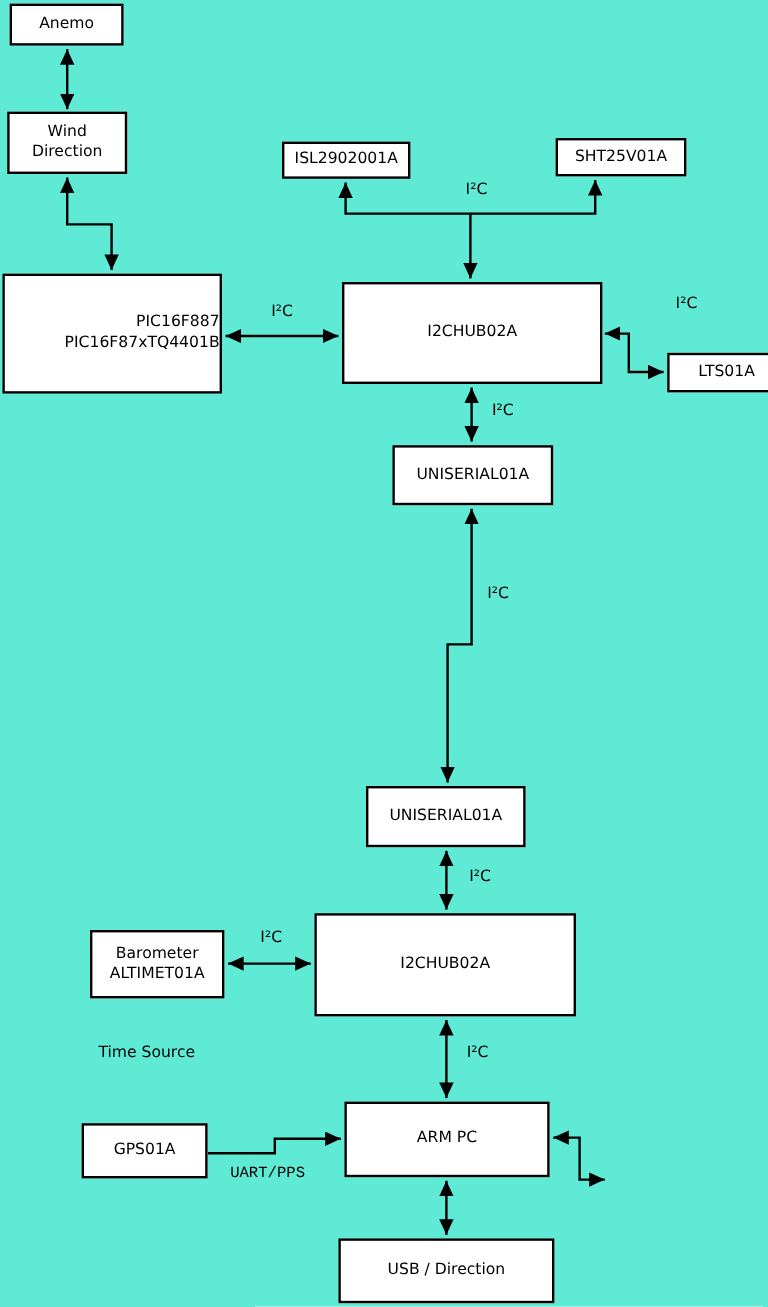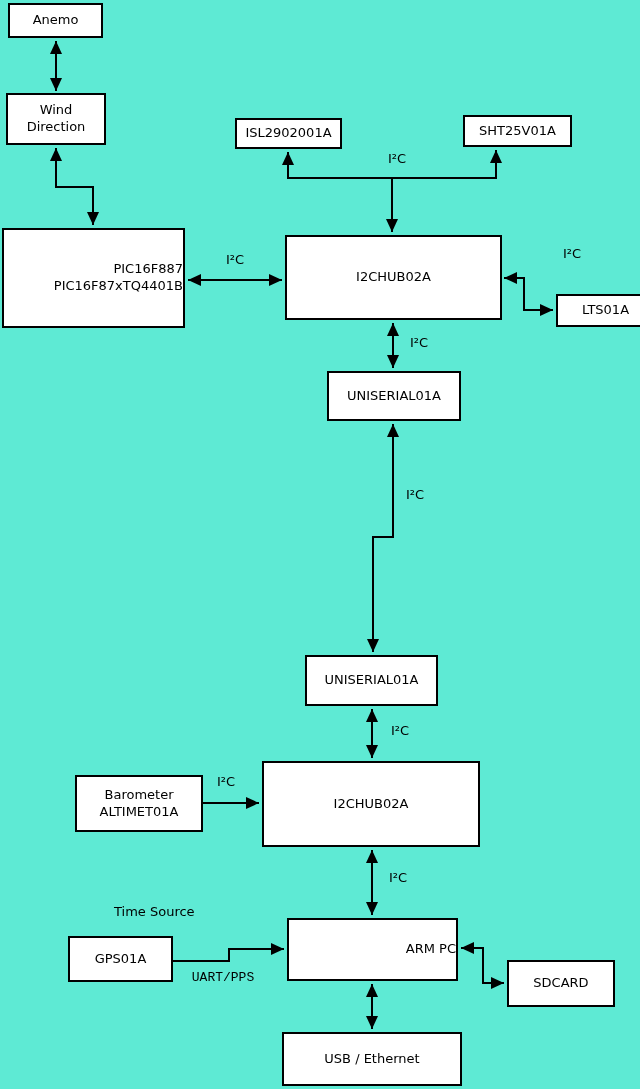--- a/index.html
+++ b/index.html
@@ -98,45 +98,42 @@
   </div>
 
   <div class="node" style="left:305px; top:655px; width:133px; height:51px;">
     <span>UNISERIAL01A</span>
   </div>
 
   <div class="node" style="left:262px; top:761px; width:218px; height:86px;">
     <span>I2CHUB02A</span>
   </div>
 
-  <div class="node" style="left:75px; top:775px; width:128px; height:57px;">
+  <div class="node" style="left:75px; top:775px; width:112px; height:57px;">
     <span>Barometer</span>
     <span>ALTIMET01A</span>
   </div>
 
-  <div class="node" style="left:287px; top:918px; width:171px; height:63px;align-items:flex-end;">
+  <div class="node" style="left:287px; top:918px; width:171px; height:63px;">
     <span>ARM PC</span>
   </div>
 
   <div class="node" style="left:68px; top:936px; width:105px; height:46px;">
     <span>GPS01A</span>
   </div>
 
-  <div class="node" style="left:507px; top:960px; width:108px; height:47px;">
-    <span>SDCARD</span>
-  </div>
 
   <div class="node" style="left:282px; top:1032px; width:180px; height:54px;">
-    <span>USB / Ethernet</span>
+    <span>USB / Direction</span>
   </div>
 
   <span class="elabel" style="left:397px; top:151px;">I²C</span>
   <span class="elabel" style="left:235px; top:252px;">I²C</span>
   <span class="elabel" style="left:572px; top:246px;">I²C</span>
   <span class="elabel" style="left:419px; top:335px;">I²C</span>
   <span class="elabel" style="left:415px; top:487px;">I²C</span>
   <span class="elabel" style="left:400px; top:723px;">I²C</span>
   <span class="elabel" style="left:226px; top:774px;">I²C</span>
   <span class="elabel" style="left:398px; top:870px;">I²C</span>
   <span class="elabel" style="left:223px; top:970px;font-family:Liberation Mono, monospace;">UART/PPS</span>
-  <span class="elabel left-anchor" style="left:82px; top:904px;margin-left:32px;">Time Source</span>
+  <span class="elabel left-anchor" style="left:82px; top:870px;">Time Source</span>
 
 </div>
 
 </body></html>

